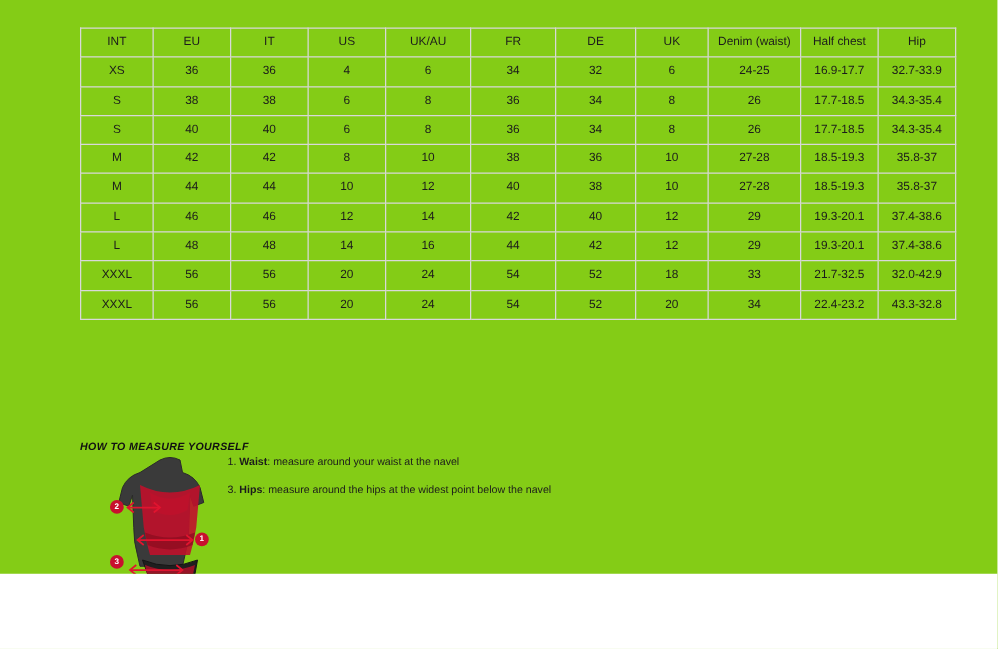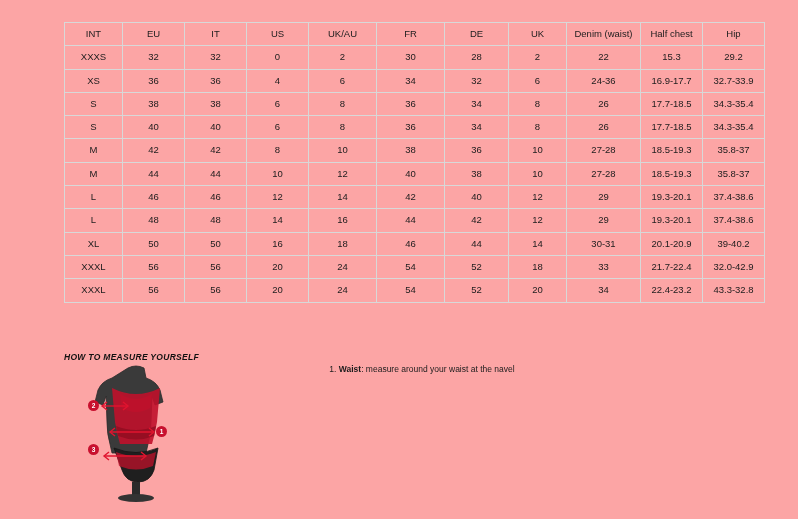--- a/index.html
+++ b/index.html
@@ -8,23 +8,23 @@
     padding: 0;
     width: 798px;
     height: 519px;
     background: #ffffff;
     font-family: "Liberation Sans", sans-serif;
     color: #1a1a1a;
   }
   #page {
     position: relative;
     width: 798px;
-    height: 519px;
+    height: 459px;
     overflow: hidden;
-    background: #fca5a5;
+    background: #84cc16;
   }
 
   
   .table-wrap {
     position: absolute;
     left: 64px;
     top: 22px;
     width: 670px;
   }
   table.size-table {
@@ -68,21 +68,20 @@
     font-weight: bold;
     letter-spacing: 0.3px;
     color: #111;
     font-style: italic;
   }
   .howto-list {
     position: absolute;
     left: 182px;
     top: 364px;
     width: 480px;
-    text-align: center;
   }
   .howto-item {
     font-size: 8.5px;
     color: #1c1c1c;
     line-height: 1.2;
     margin-bottom: 12px;
     white-space: nowrap;
   }
   .howto-item .num { font-weight: normal; }
   .howto-item b { font-weight: bold; }
@@ -141,42 +140,29 @@
           <th>FR</th>
           <th>DE</th>
           <th>UK</th>
           <th>Denim (waist)</th>
           <th>Half chest</th>
           <th>Hip</th>
         </tr>
       </thead>
       <tbody>
         <tr>
-          <td>XXXS</td>
-          <td>32</td>
-          <td>32</td>
-          <td>0</td>
-          <td>2</td>
-          <td>30</td>
-          <td>28</td>
-          <td>2</td>
-          <td>22</td>
-          <td>15.3</td>
-          <td>29.2</td>
-        </tr>
-        <tr>
           <td>XS</td>
           <td>36</td>
           <td>36</td>
           <td>4</td>
           <td>6</td>
           <td>34</td>
           <td>32</td>
           <td>6</td>
-          <td>24-36</td>
+          <td>24-25</td>
           <td>16.9-17.7</td>
           <td>32.7-33.9</td>
         </tr>
         <tr>
           <td>S</td>
           <td>38</td>
           <td>38</td>
           <td>6</td>
           <td>8</td>
           <td>36</td>
@@ -245,43 +231,30 @@
           <td>14</td>
           <td>16</td>
           <td>44</td>
           <td>42</td>
           <td>12</td>
           <td>29</td>
           <td>19.3-20.1</td>
           <td>37.4-38.6</td>
         </tr>
         <tr>
-          <td>XL</td>
-          <td>50</td>
-          <td>50</td>
-          <td>16</td>
-          <td>18</td>
-          <td>46</td>
-          <td>44</td>
-          <td>14</td>
-          <td>30-31</td>
-          <td>20.1-20.9</td>
-          <td>39-40.2</td>
-        </tr>
-        <tr>
           <td>XXXL</td>
           <td>56</td>
           <td>56</td>
           <td>20</td>
           <td>24</td>
           <td>54</td>
           <td>52</td>
           <td>18</td>
           <td>33</td>
-          <td>21.7-22.4</td>
+          <td>21.7-32.5</td>
           <td>32.0-42.9</td>
         </tr>
         <tr>
           <td>XXXL</td>
           <td>56</td>
           <td>56</td>
           <td>20</td>
           <td>24</td>
           <td>54</td>
           <td>52</td>
@@ -334,15 +307,19 @@
     <div class="badge badge-1">1</div>
     <div class="badge badge-2">2</div>
     <div class="badge badge-3">3</div>
   </div>
 
   <div class="howto-list">
     <div class="howto-item">
       <span class="num">1.</span>
       <b>Waist</b><span>: measure around your waist at the navel</span>
     </div>
+    <div class="howto-item">
+      <span class="num">3.</span>
+      <b>Hips</b><span>: measure around the hips at the widest point below the navel</span>
+    </div>
   </div>
 
 </div>
 
 </body></html>

